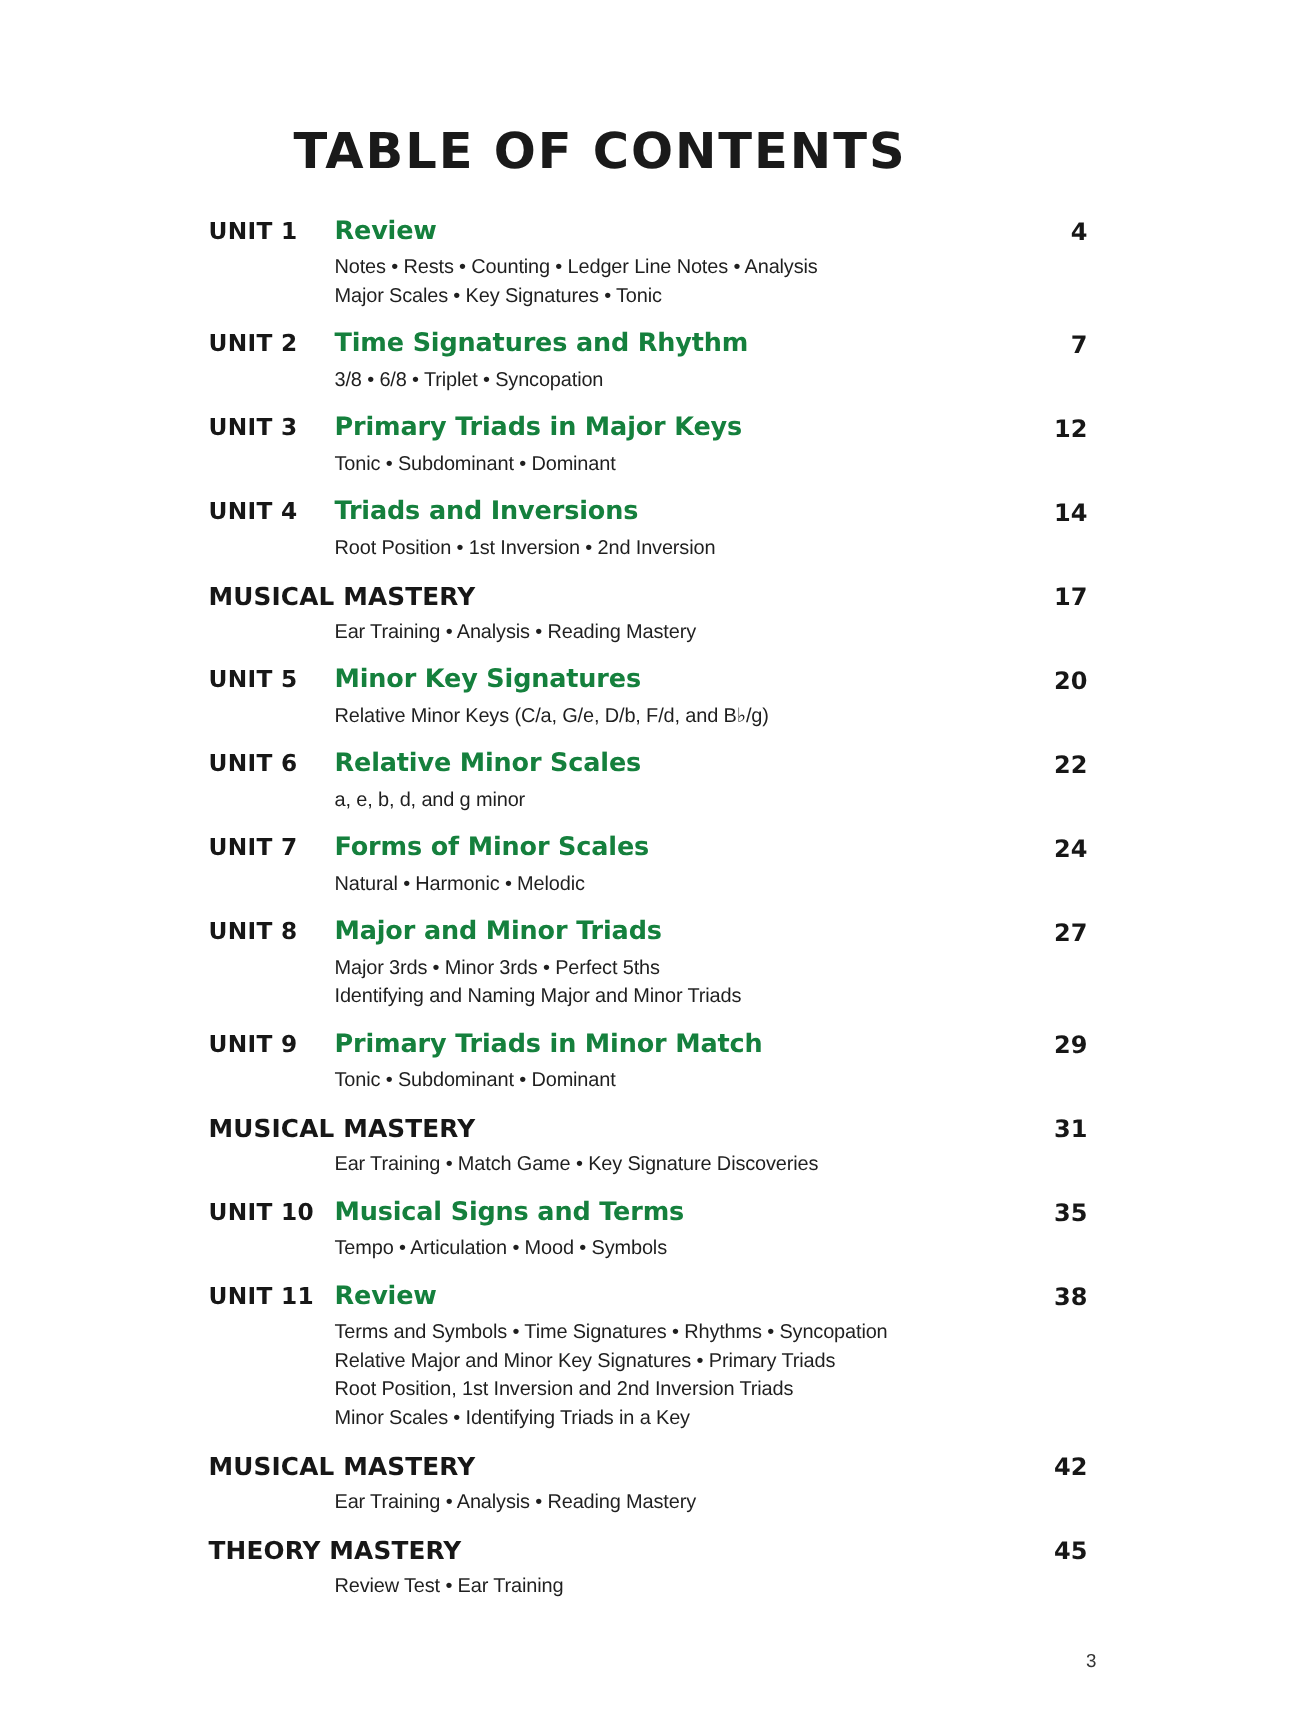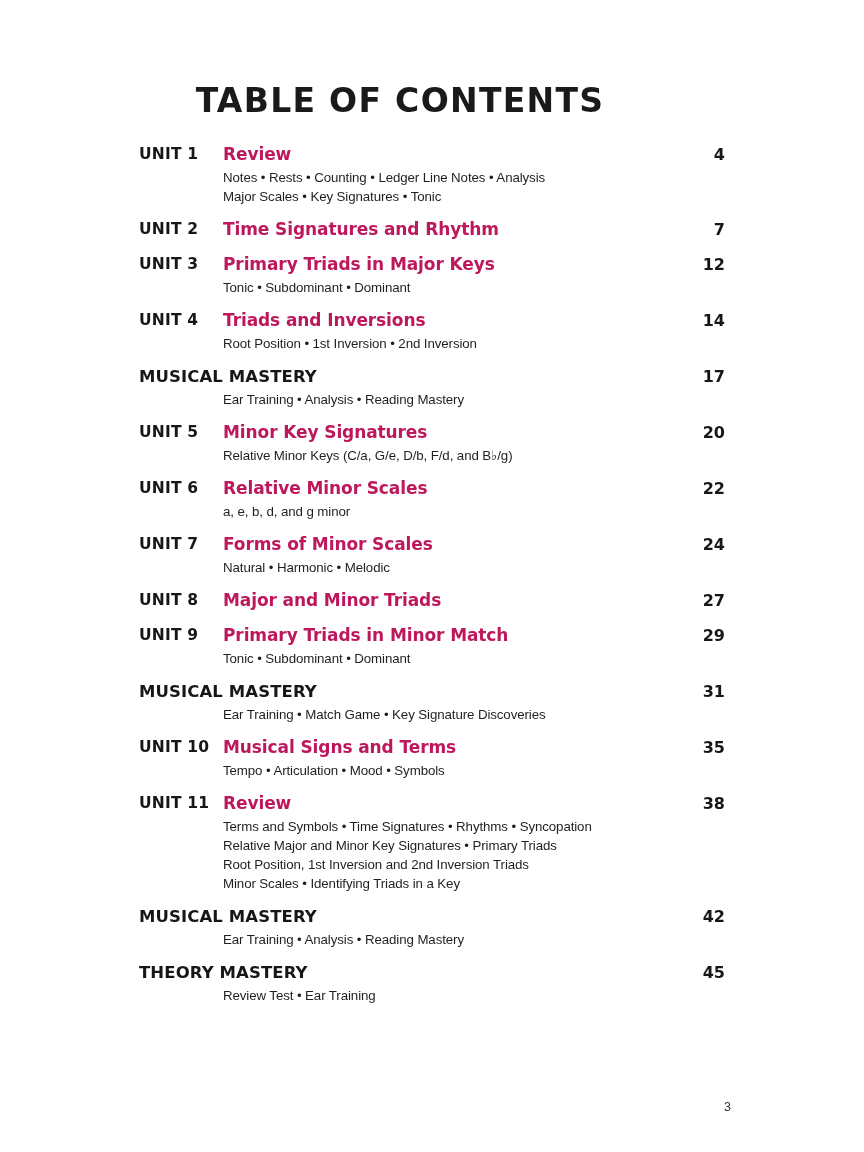--- a/index.html
+++ b/index.html
@@ -71,21 +71,21 @@
   }
 
   .entry-title {
     position: absolute;
     left: 84px;
     top: -1px;
     font-family: "DejaVu Sans", sans-serif;
     font-weight: 700;
     font-size: 17px;
     letter-spacing: -0.1px;
-    color: #be185d;
+    color: #15803d;
     white-space: nowrap;
   }
 
   
   .entry.section .unit-label {
     font-size: 16.5px;
     letter-spacing: 0.1px;
   }
 
   .page-num {
@@ -142,20 +142,23 @@
           <div class="sub-line">Notes • Rests • Counting • Ledger Line Notes • Analysis</div>
           <div class="sub-line">Major Scales • Key Signatures • Tonic</div>
         </div>
       </div>
       <div class="entry">
         <div class="entry-head">
           <span class="unit-label">UNIT 2</span>
           <span class="entry-title">Time Signatures and Rhythm</span>
           <span class="page-num">7</span>
         </div>
+        <div class="sub-lines">
+          <div class="sub-line">3/8 • 6/8 • Triplet • Syncopation</div>
+        </div>
       </div>
       <div class="entry">
         <div class="entry-head">
           <span class="unit-label">UNIT 3</span>
           <span class="entry-title">Primary Triads in Major Keys</span>
           <span class="page-num">12</span>
         </div>
         <div class="sub-lines">
           <div class="sub-line">Tonic • Subdominant • Dominant</div>
         </div>
@@ -207,20 +210,24 @@
         </div>
         <div class="sub-lines">
           <div class="sub-line">Natural • Harmonic • Melodic</div>
         </div>
       </div>
       <div class="entry">
         <div class="entry-head">
           <span class="unit-label">UNIT 8</span>
           <span class="entry-title">Major and Minor Triads</span>
           <span class="page-num">27</span>
+        </div>
+        <div class="sub-lines">
+          <div class="sub-line">Major 3rds • Minor 3rds • Perfect 5ths</div>
+          <div class="sub-line">Identifying and Naming Major and Minor Triads</div>
         </div>
       </div>
       <div class="entry">
         <div class="entry-head">
           <span class="unit-label">UNIT 9</span>
           <span class="entry-title">Primary Triads in Minor Match</span>
           <span class="page-num">29</span>
         </div>
         <div class="sub-lines">
           <div class="sub-line">Tonic • Subdominant • Dominant</div>

